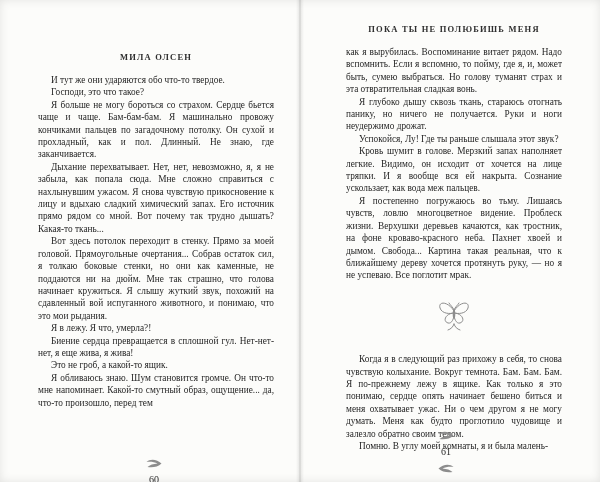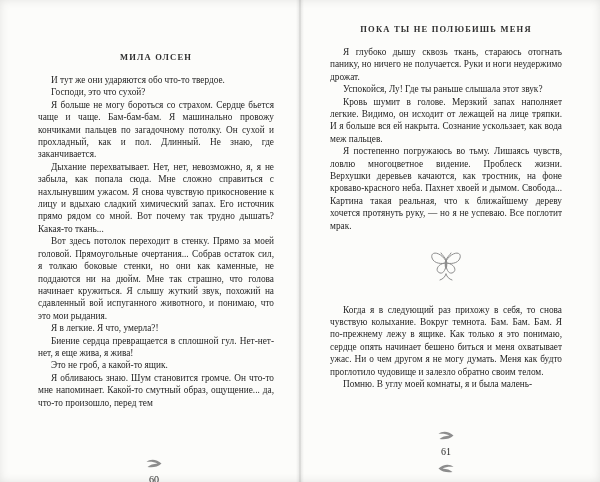--- a/index.html
+++ b/index.html
@@ -15,21 +15,21 @@
     background: #fcfcfa;
     display: flex;
     box-shadow: inset 0 0 10px rgba(0,0,0,0.10);
   }
   .page {
     position: relative;
     width: 300px; height: 482px;
     box-sizing: border-box;
   }
   .page.left  { padding: 24px 26px 0 38px; margin-top: 28px; }
-  .page.right { padding: 24px 38px 0 30px; }
+  .page.right { padding: 24px 38px 0 46px; }
   .gutter {
     position: absolute; left: 296px; top: 0;
     width: 8px; height: 482px;
     background: linear-gradient(90deg,
       rgba(0,0,0,0) 0%, rgba(0,0,0,0.07) 38%,
       rgba(0,0,0,0.20) 50%,
       rgba(0,0,0,0.07) 62%, rgba(0,0,0,0) 100%);
     pointer-events: none;
   }
   .running-header {
@@ -74,25 +74,25 @@
 </style>
 </head>
 <body>
 
 <div class="spread">
 
   <div class="page left">
     <div class="running-header">МИЛА ОЛСЕН</div>
     <div class="body-text">
       <p>И тут же они ударяются обо что-то твердое.</p>
-      <p>Господи, это что сухой?</p>
+      <p>Господи, это что такое?</p>
       <p>Я больше не могу бороться со страхом. Сердце бьется чаще и чаще. Бам-бам-бам. Я машинально провожу кончиками пальцев по загадочному потолку. Он сухой и прохладный, как и пол. Длинный. Не знаю, где заканчивается.</p>
       <p>Дыхание перехватывает. Нет, нет, невозможно, я, я не забыла, как попала сюда. Мне сложно справиться с нахлынувшим ужасом. Я снова чувствую прикосновение к лицу и вдыхаю сладкий химический запах. Его источник прямо рядом со мной. Вот почему так трудно дышать? Какая-то ткань...</p>
       <p>Вот здесь потолок переходит в стенку. Прямо за моей головой. Прямоугольные очертания... Собрав остаток сил, я толкаю боковые стенки, но они как каменные, не поддаются ни на дюйм. Мне так страшно, что голова начинает кружиться. Я слышу жуткий звук, похожий на сдавленный вой испуганного животного, и понимаю, что это мои рыдания.</p>
-      <p>Я в легкие. Я что, умерла?!</p>
+      <p>Я в лежу. Я что, умерла?!</p>
       <p>Биение сердца превращается в сплошной гул. Нет-нет-нет, я еще жива, я жива!</p>
       <p>Это не гроб, а какой-то ящик.</p>
       <p>Я обливаюсь знаю. Шум становится громче. Он что-то мне напоминает. Какой-то смутный образ, ощущение... да, что-то произошло, перед тем</p>
     </div>
     <div class="footer">
       <span class="orn">
         <svg width="16" height="10" viewBox="0 0 16 10">
           <path d="M15.5,5.5 C11,1 4,0.5 0.5,4 C4.5,3.5 8.5,4 11.5,5.5 C7.5,5.8 3.5,7 1.5,9 C6.5,9.8 12,9 15.5,5.5 Z" fill="#8d8d8d"></path>
         </svg>
       </span>
@@ -103,23 +103,24 @@
         </svg>
       </span>
     </div>
   </div>
 
   <div class="gutter"></div>
 
   <div class="page right">
     <div class="running-header">ПОКА ТЫ НЕ ПОЛЮБИШЬ МЕНЯ</div>
     <div class="body-text">
+      <p class="no-indent">как я вырубилась. Воспоминание витает рядом. Надо вспомнить. Если я вспомню, то пойму, где я, и, может быть, сумею выбраться. Но голову туманят страх и эта отвратительная сладкая вонь.</p>
       <p>Я глубоко дышу сквозь ткань, стараюсь отогнать панику, но ничего не получается. Руки и ноги неудержимо дрожат.</p>
       <p>Успокойся, Лу! Где ты раньше слышала этот звук?</p>
-      <p>Кровь шумит в голове. Мерзкий запах наполняет легкие. Видимо, он исходит от лежащей на лице тряпки. И я больше вся ей накрыта. Сознание ускользает, как вода меж пальцев.</p>
+      <p>Кровь шумит в голове. Мерзкий запах наполняет легкие. Видимо, он исходит от хочется на лице тряпки. И я вообще вся ей накрыта. Сознание ускользает, как вода меж пальцев.</p>
       <p>Я постепенно погружаюсь во тьму. Лишаясь чувств, ловлю многоцветное видение. Проблеск жизни. Верхушки деревьев качаются, как тростник, на фоне кроваво-красного неба. Пахнет хвоей и дымом. Свобода... Картина такая реальная, что к ближайшему дереву хочется протянуть руку, — но я не успеваю. Все поглотит мрак.</p>
 
       <div class="scene-break">
         <span>
           <svg width="38" height="34" viewBox="0 0 38 34">
             <g fill="none" stroke="#8d8d8d" stroke-width="1" stroke-linecap="round">
               <path d="M19 13 C13 3 3 3 5 10 C7 16 15 16 19 15"></path>
               <path d="M19 13 C25 3 35 3 33 10 C31 16 23 16 19 15"></path>
               <path d="M19 15 C11 15 7 23 13 25 C17 26 19 20 19 17"></path>
               <path d="M19 15 C27 15 31 23 25 25 C21 26 19 20 19 17"></path>

